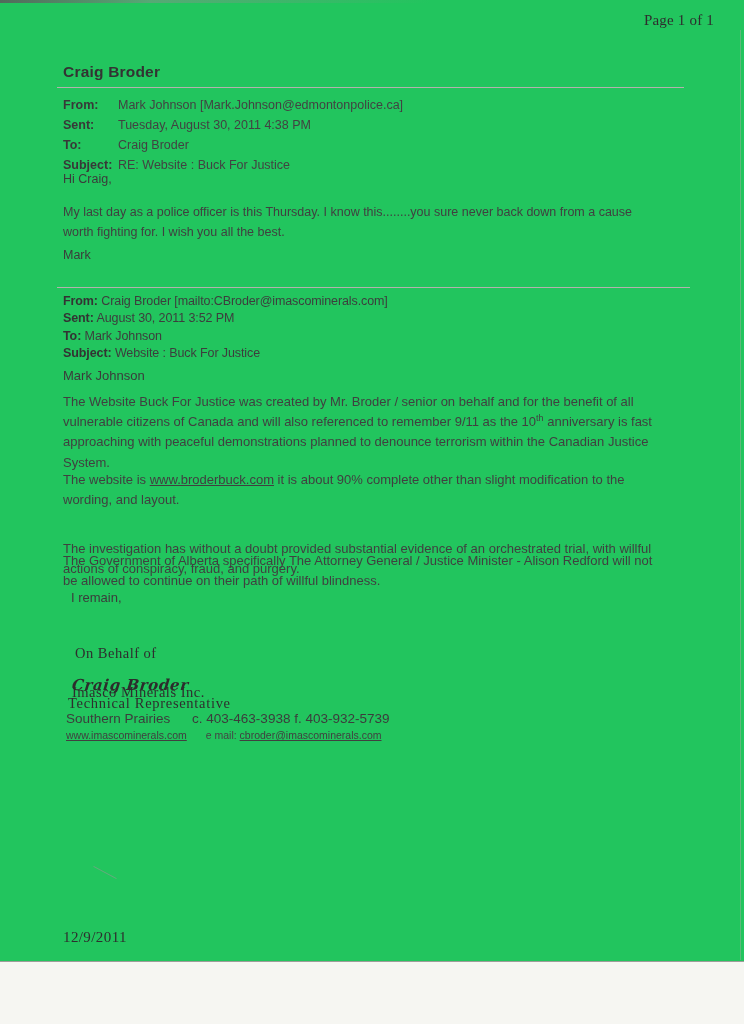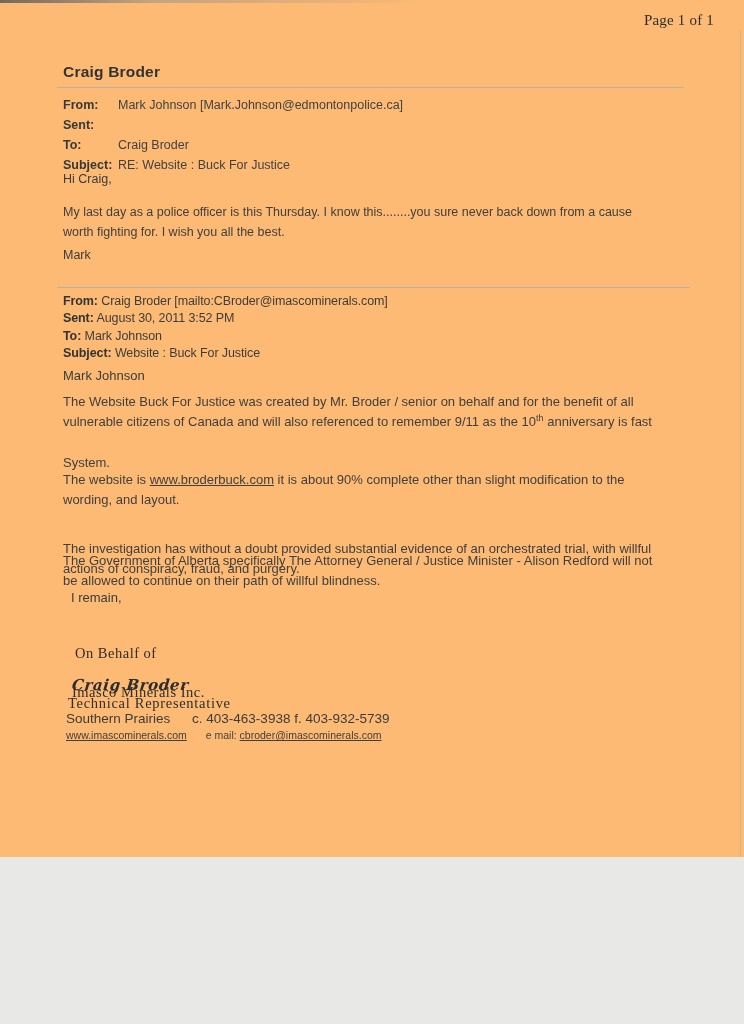--- a/index.html
+++ b/index.html
@@ -1,20 +1,20 @@
 <!DOCTYPE html>
 <html><head>
 <meta charset="utf-8">
 <style>
   * { margin:0; padding:0; box-sizing:border-box; }
   html,body { background:#e8e8e6; }
   .paper {
     position:relative;
-    width:744px; height:857px;
-    background:#fdba74;
+    width:744px; height:1024px;
+    background:#22c55e;
     font-family:"Liberation Sans", sans-serif;
     color:#3b3b3b;
     overflow:hidden;
   }
   .abs { position:absolute; }
   .serif { font-family:"Liberation Serif", serif; color:#2e2e2e; }
 
   
   .top-edge {
     top:0; left:0; width:430px; height:3px;
@@ -101,20 +101,21 @@
   <div class="abs recipient-heading">Craig Broder</div>
   <div class="abs rule rule-1"></div>
 
   <div class="abs hdr1">
     <div class="row">
       <span class="lbl">From:</span>
       <span class="val">Mark Johnson [Mark.Johnson@edmontonpolice.ca]</span>
     </div>
     <div class="row">
       <span class="lbl">Sent:</span>
+      <span class="val">Tuesday, August 30, 2011 4:38 PM</span>
     </div>
     <div class="row">
       <span class="lbl">To:</span>
       <span class="val">Craig Broder</span>
     </div>
     <div class="row">
       <span class="lbl">Subject:</span>
       <span class="val">RE: Website : Buck For Justice</span>
     </div>
   </div>
@@ -143,21 +144,21 @@
       <span class="lbl">Subject:</span>
       <span class="val">Website : Buck For Justice</span>
     </div>
   </div>
 
   <div class="abs salutation">Mark Johnson</div>
 
   <div class="abs p2 para-created">
     <span>The Website Buck For Justice was created by Mr. Broder / senior on behalf and for the benefit of all</span><br>
     <span>vulnerable citizens of Canada and will also referenced to remember 9/11 as the 10</span><sup>th</sup><span> anniversary is fast</span><br>
-    <br>
+    <span>approaching with peaceful demonstrations planned to denounce terrorism within the Canadian Justice</span><br>
     <span>System.</span>
   </div>
 
   <div class="abs p2 para-website">
     <span>The website is </span><span class="ulink">www.broderbuck.com</span><span>  it is about 90% complete other than slight modification to the</span><br>
     <span>wording, and layout.</span>
   </div>
 
   <div class="abs p2 ml para-investigation">The investigation has without a doubt provided substantial evidence of an orchestrated trial, with willful
 actions of conspiracy, fraud, and purgery.</div>

